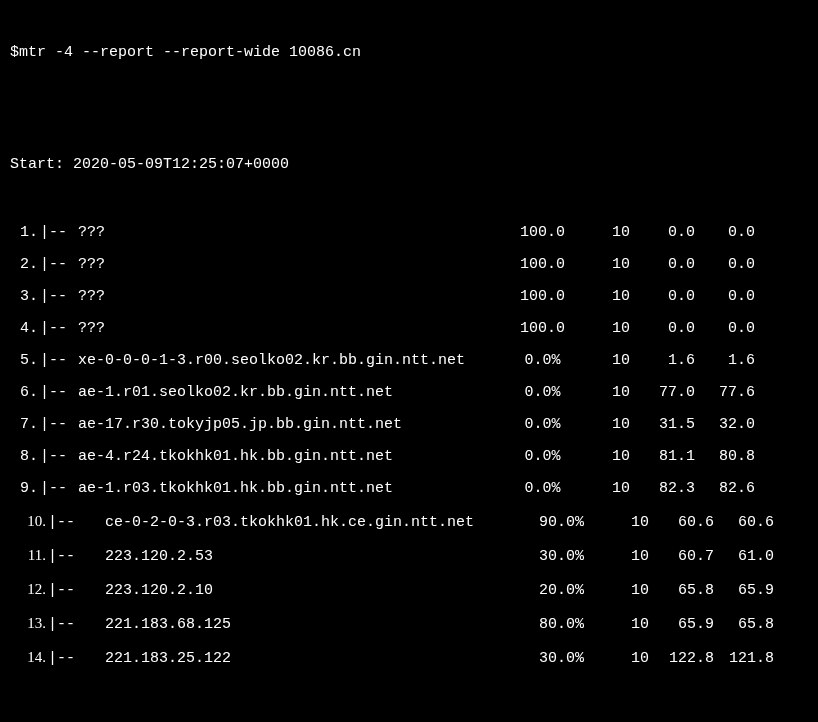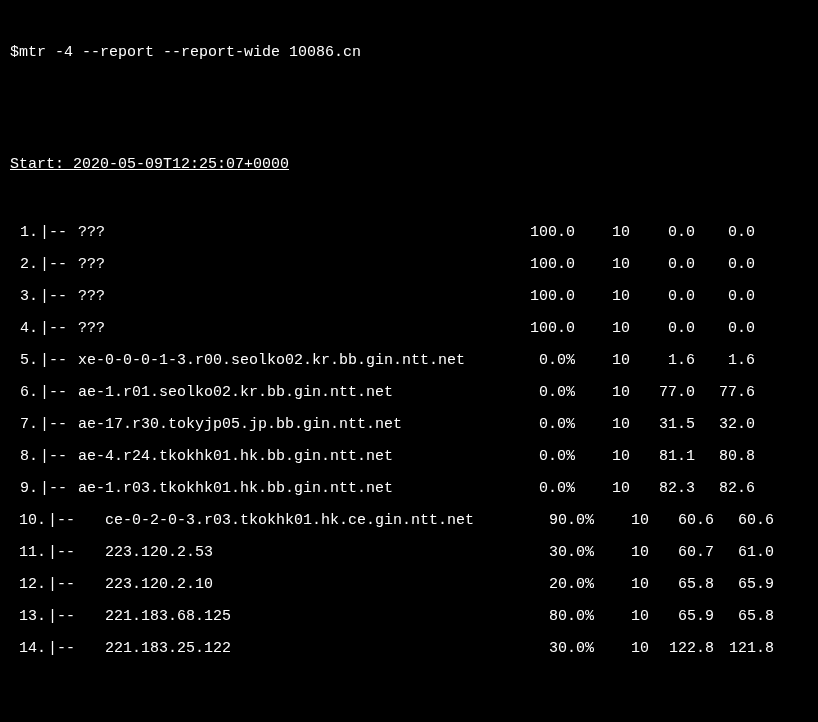--- a/index.html
+++ b/index.html
@@ -19,21 +19,20 @@
     }
     .terminal {
       white-space: pre;
     }
     .command {
       margin-bottom: 40px;
     }
     .start-line {
       margin-top: 18px;
       margin-bottom: 14px;
-      text-decoration: underline;
     }
     .header-row {
       display: flex;
       margin-bottom: 14px;
     }
     .host-label {
       flex: 0 0 500px;
     }
     .col-loss {
       flex: 0 0 65px;
@@ -62,36 +61,37 @@
       padding-right: 2px;
     }
     .hop-tree {
       flex: 0 0 38px;
     }
     .hop-host {
       flex: 0 0 432px;
     }
     .hop-loss {
       flex: 0 0 65px;
-      text-align: right;
+      text-align: center;
     }
     .hop-snt {
       flex: 0 0 55px;
       text-align: right;
     }
     .hop-last {
       flex: 0 0 65px;
       text-align: right;
     }
     .hop-avg {
       flex: 0 0 60px;
       text-align: right;
     }
     .wide .hop-num {
       flex: 0 0 38px;
+      font-family: Liberation Serif, serif;
     }
     .wide .hop-host {
       flex: 0 0 424px;
       margin-left: 19px;
     }
   </style>
 </head>
 <body>
 
 <div class="terminal">

